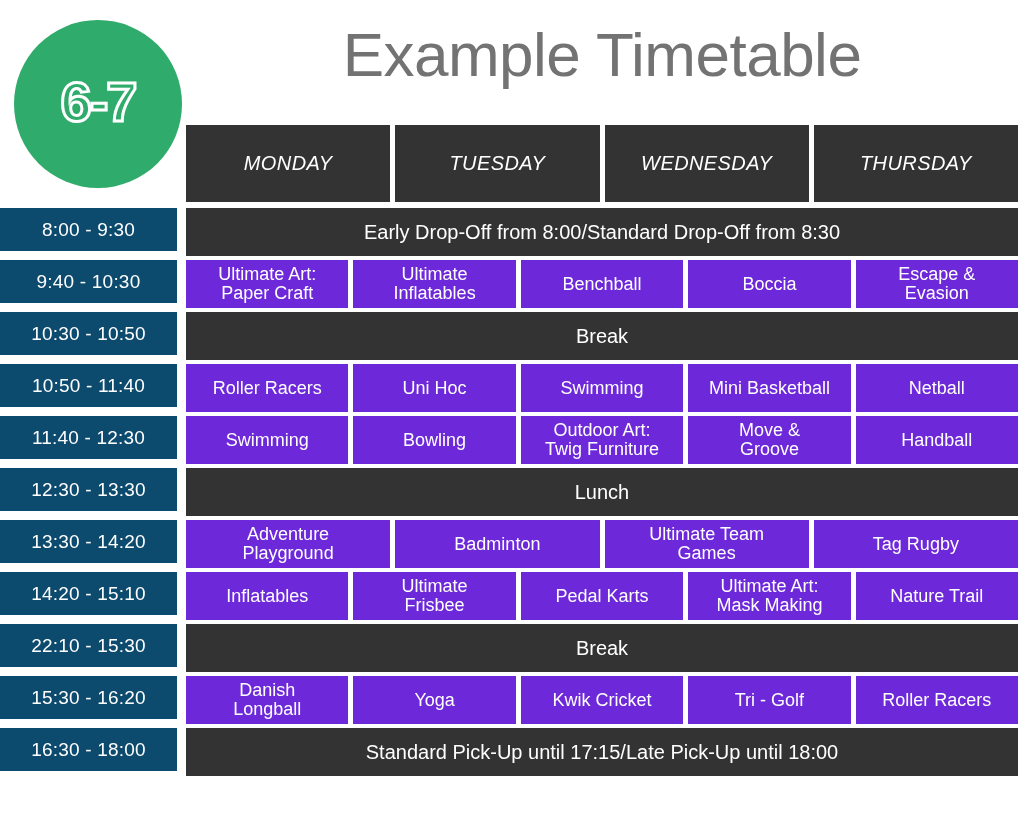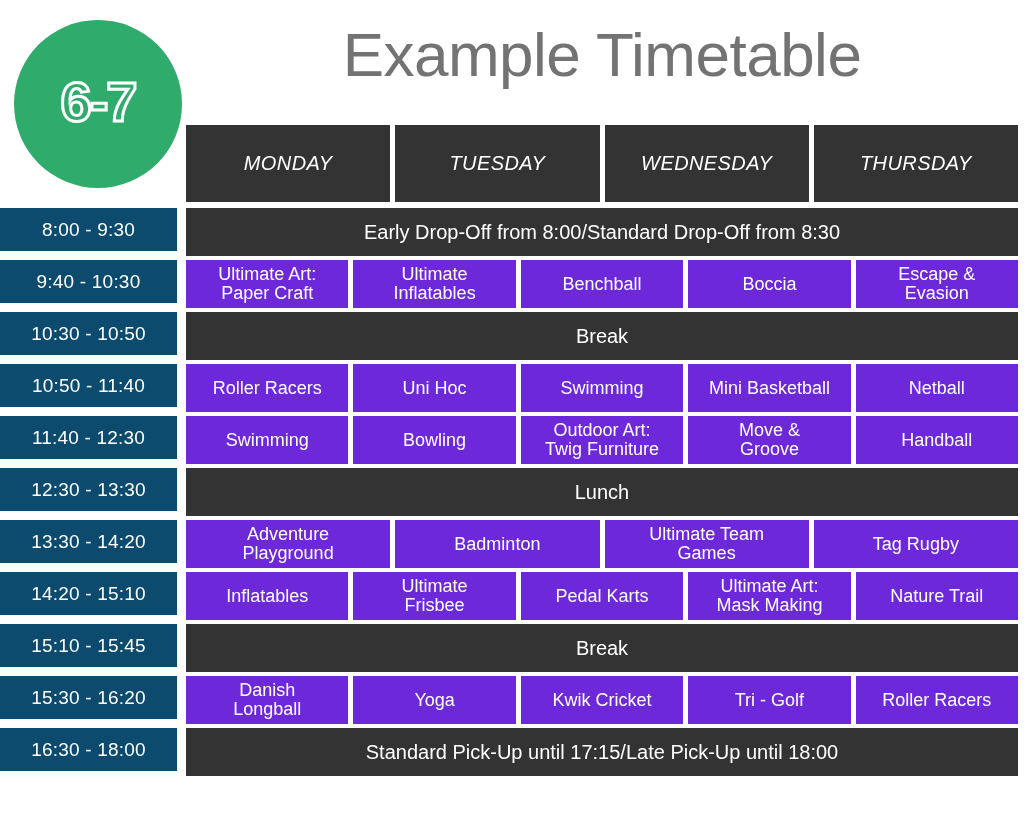--- a/index.html
+++ b/index.html
@@ -259,21 +259,21 @@
           <div class="cell green activity">Ultimate
 Frisbee</div>
           <div class="cell green activity">Pedal Karts</div>
           <div class="cell green activity">Ultimate Art:
 Mask Making</div>
           <div class="cell green activity">Nature Trail</div>
         </div>
       </div>
       <div class="row band">
         <div class="timecol">
-          <div class="time-label">15:10 - 15:45</div>
+          <div class="time-label">22:10 - 15:30</div>
         </div>
         <div class="daycells">
           <div class="cell dark full-span">Break</div>
         </div>
       </div>
       <div class="row band">
         <div class="timecol">
           <div class="time-label">15:30 - 16:20</div>
         </div>
         <div class="daycells">

